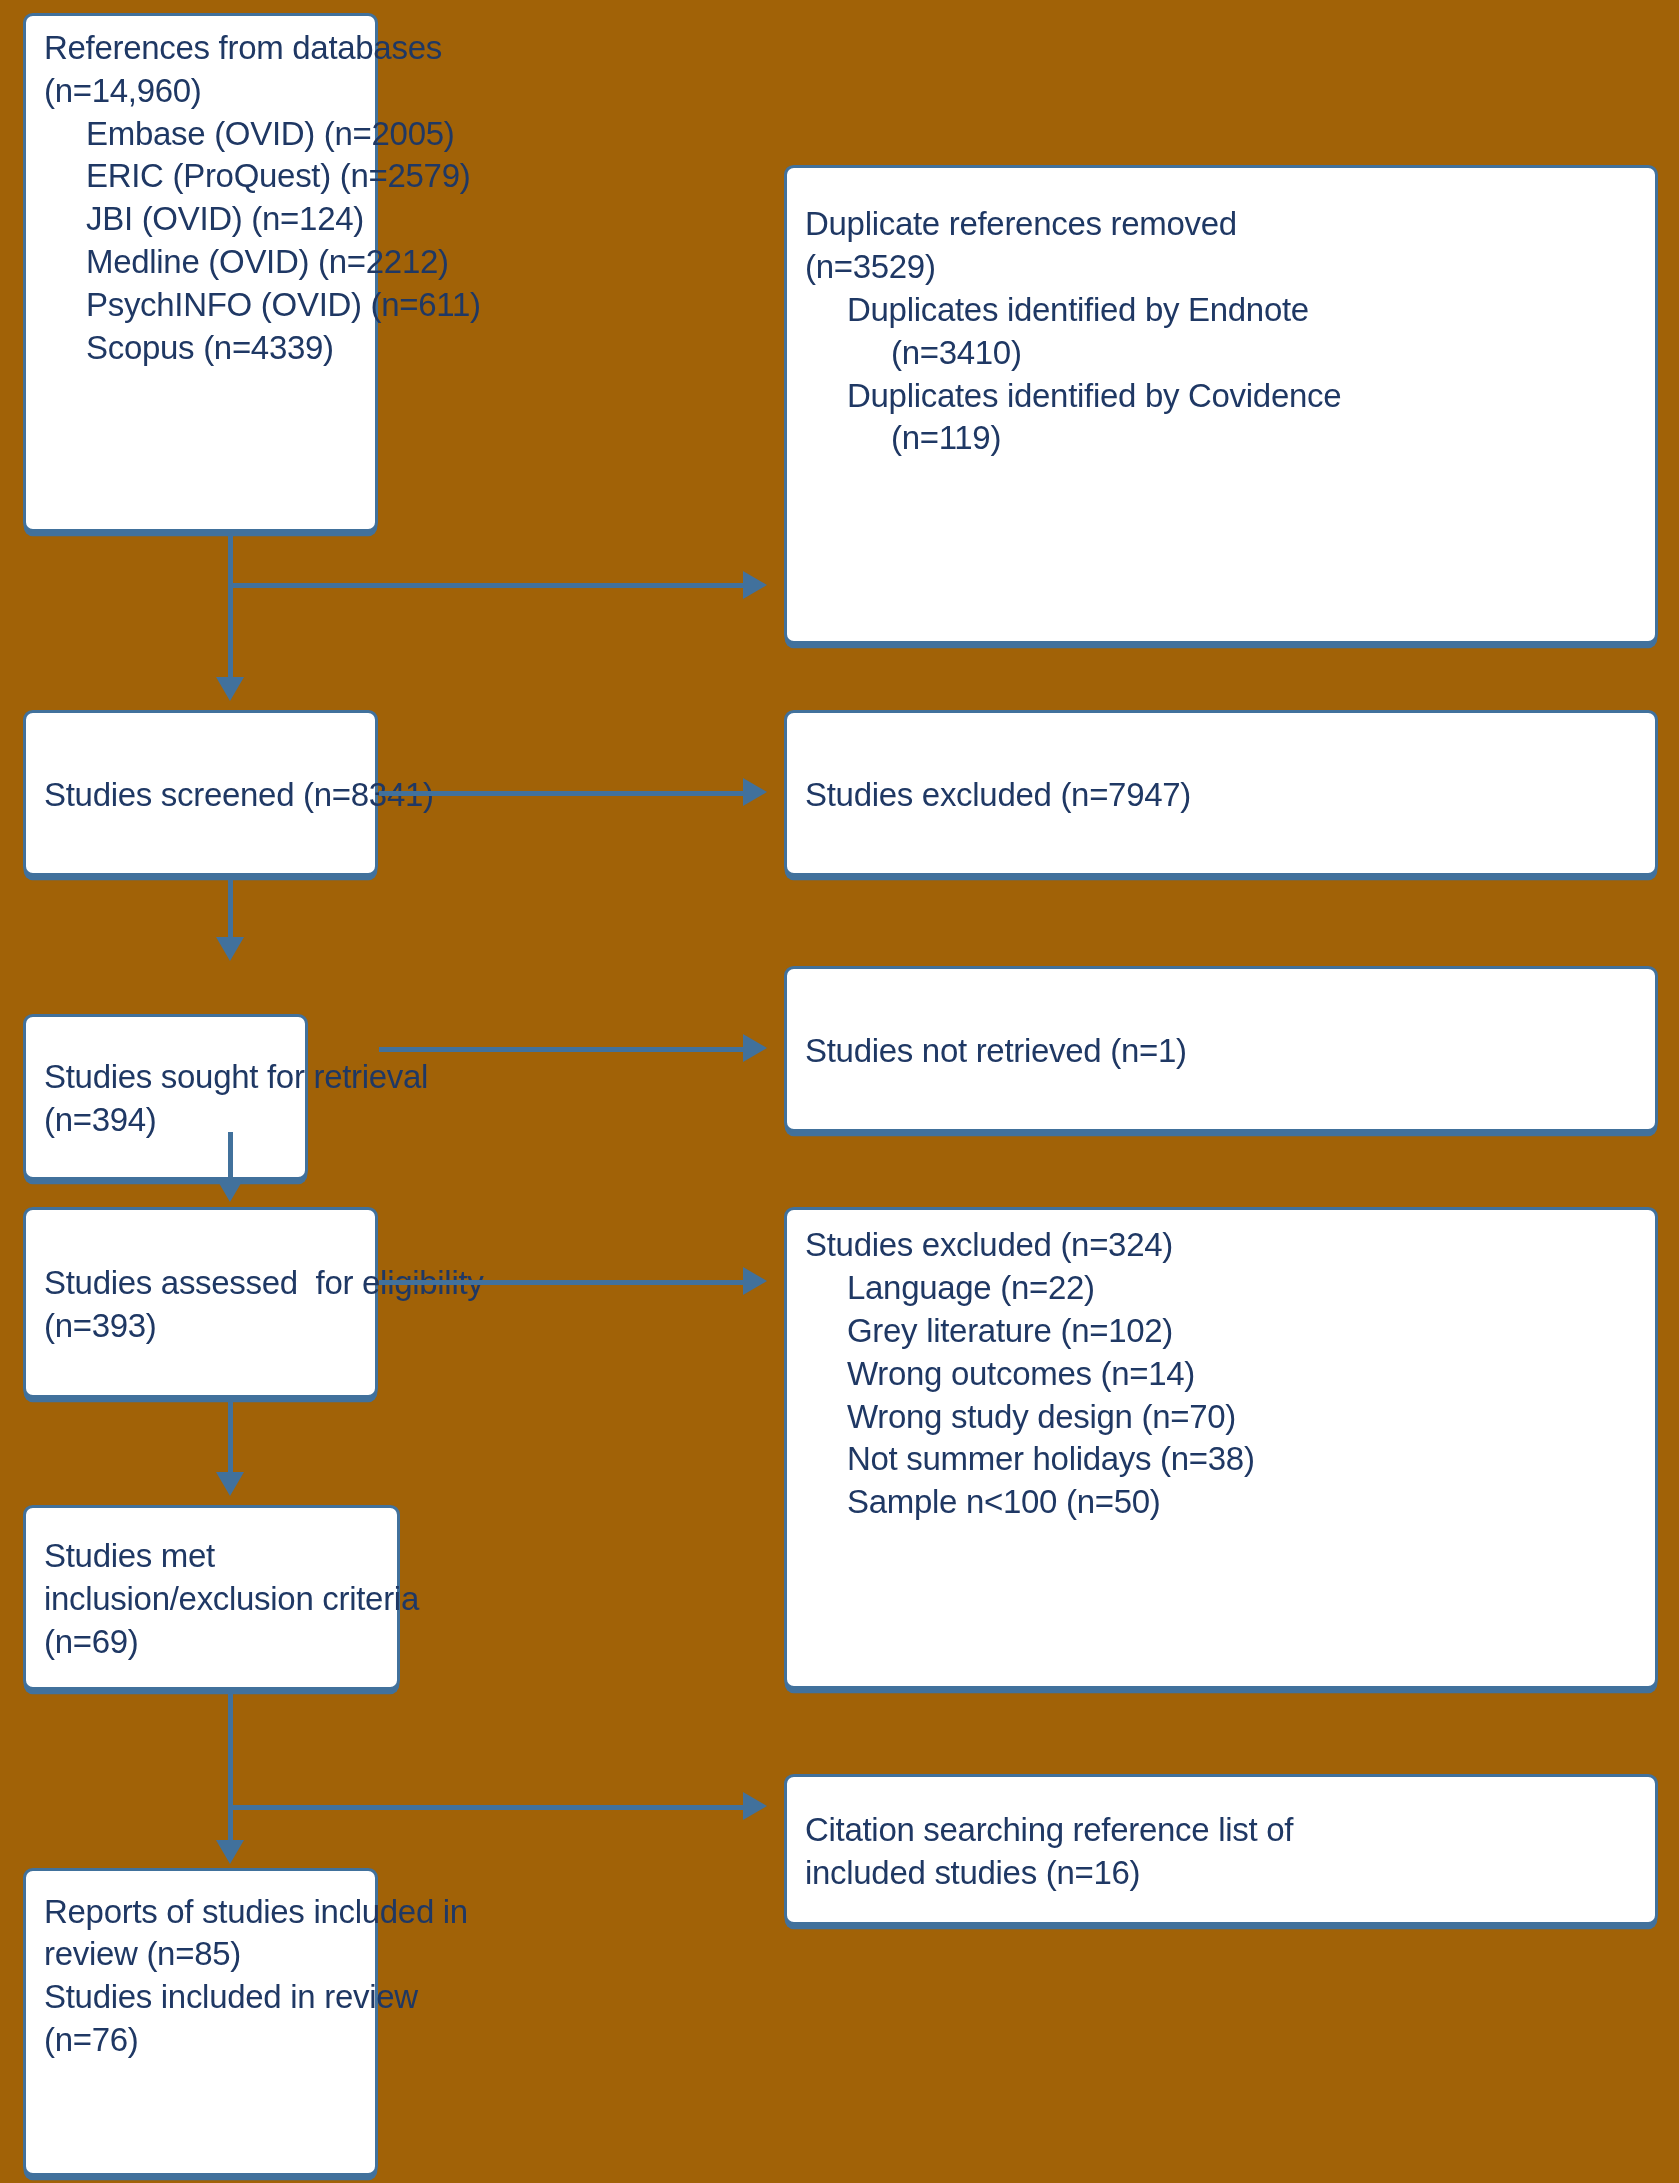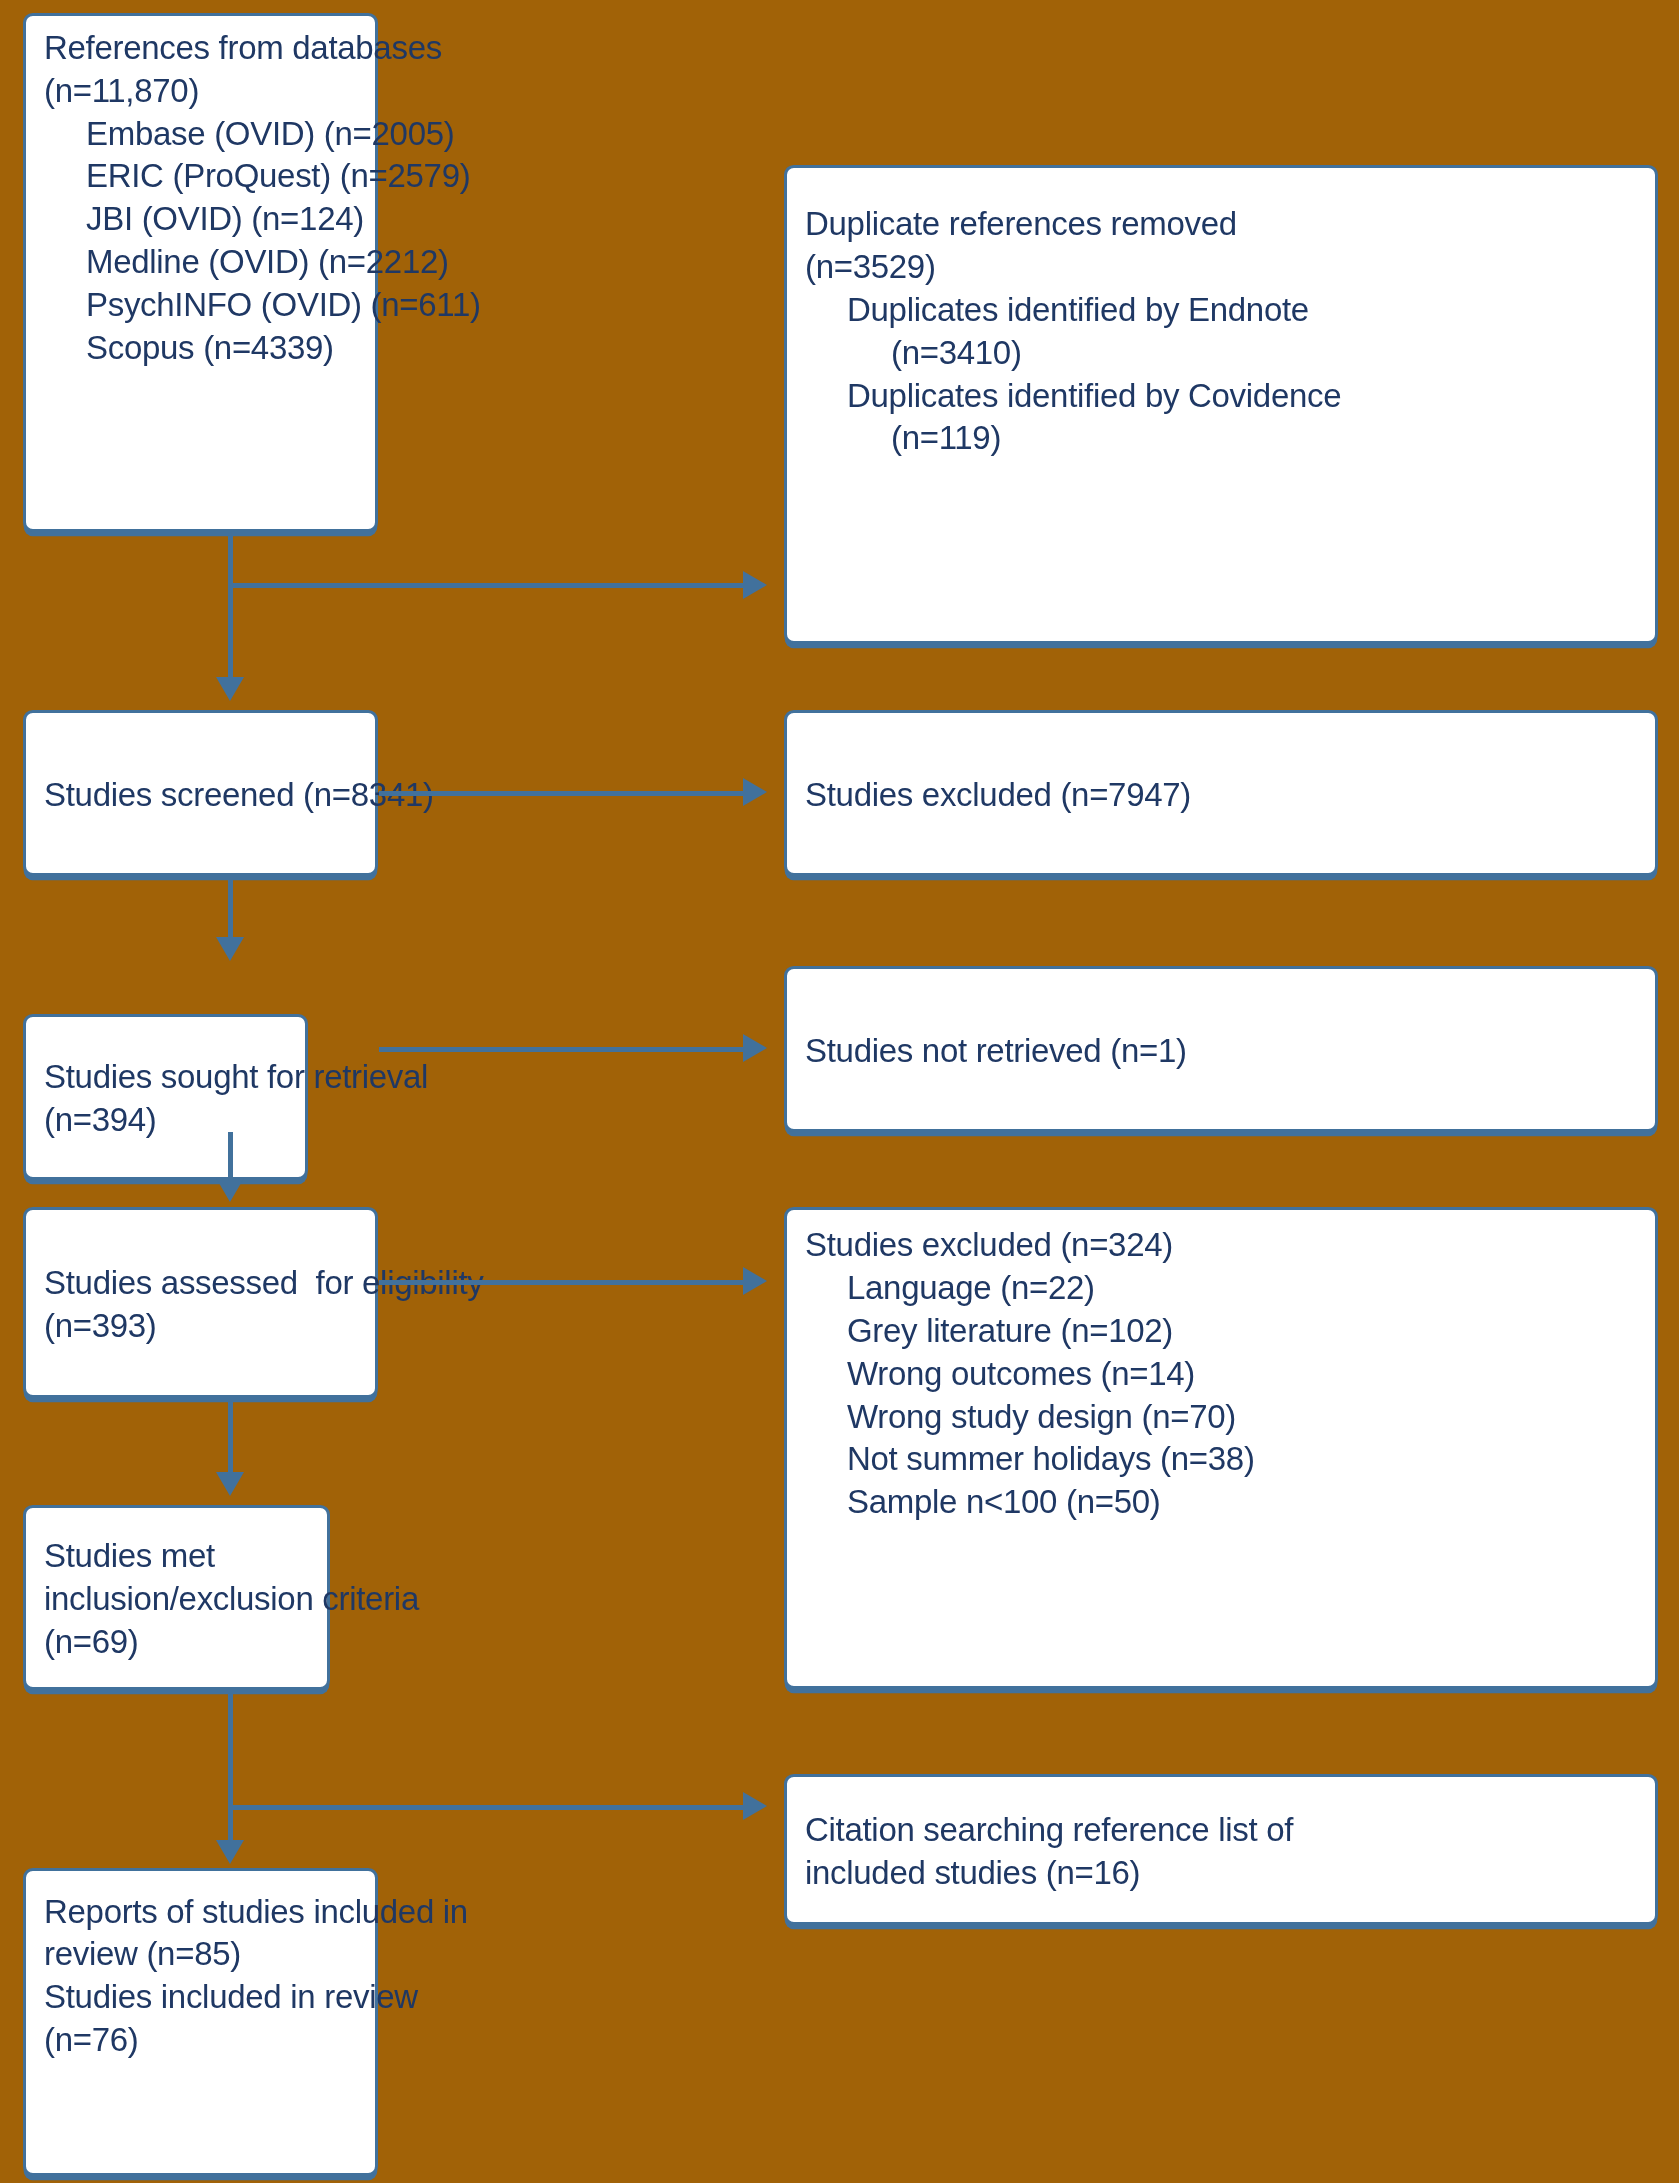--- a/index.html
+++ b/index.html
@@ -43,21 +43,21 @@
     border-left:24px solid #41719C;
   }
 </style>
 </head>
 <body>
 
 <div id="stage">
 
   <div class="box topalign" style="left:23px; top:12.6px; width:355px; height:519px; font-size:33px;">
     <div class="line">References from databases</div>
-    <div class="line">(n=11,870)</div>
+    <div class="line">(n=14,960)</div>
     <div class="line ind1">Embase (OVID) (n=2005)</div>
     <div class="line ind1">ERIC (ProQuest) (n=2579)</div>
     <div class="line ind1">JBI (OVID) (n=124)</div>
     <div class="line ind1">Medline (OVID) (n=2212)</div>
     <div class="line ind1">PsychINFO (OVID) (n=611)</div>
     <div class="line ind1">Scopus (n=4339)</div>
   </div>
 
   <div class="box topalign" style="left:784px; top:165px; width:874px; height:479px; padding-top:35px;">
     <div class="line">Duplicate references removed</div>
@@ -116,21 +116,21 @@
     <div class="line ind1">Not summer holidays (n=38)</div>
     <div class="line ind1">Sample n&lt;100 (n=50)</div>
   </div>
 
   <div class="hline" style="left:379px; top:1280px; width:365px;"></div>
   <div class="arrow-right" style="left:743px; top:1267px;"></div>
 
   <div class="vline" style="left:228px; top:1399px; height:81px;"></div>
   <div class="arrow-down" style="left:216px; top:1472px;"></div>
 
-  <div class="box" style="left:23px; top:1505px; width:307px; height:185px;">
+  <div class="box" style="left:23px; top:1505px; width:377px; height:185px;">
     <div class="line">Studies met</div>
     <div class="line">inclusion/exclusion criteria</div>
     <div class="line">(n=69)</div>
   </div>
 
   <div class="vline" style="left:228px; top:1690px; height:151px;"></div>
   <div class="hline" style="left:228px; top:1805px; width:515px;"></div>
   <div class="arrow-right" style="left:743px; top:1792px;"></div>
   <div class="arrow-down" style="left:216px; top:1840px;"></div>
 

